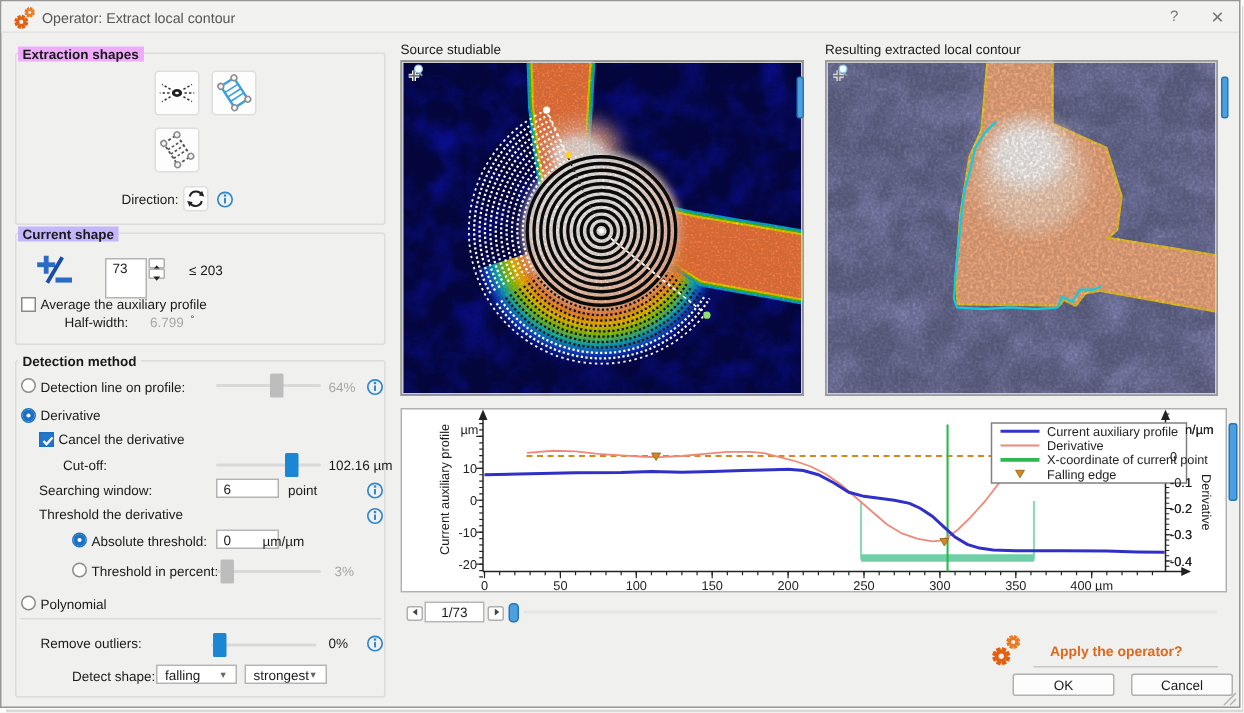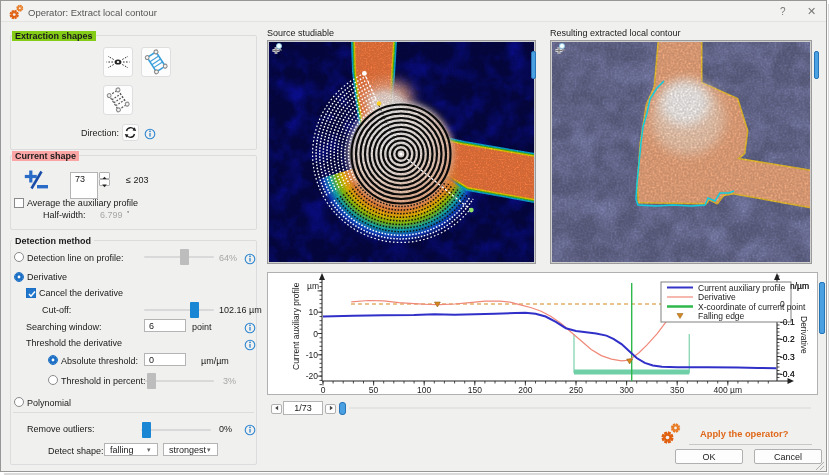--- a/index.html
+++ b/index.html
@@ -51,21 +51,21 @@
       </svg></div>
   <div class="t9" style="left:27px;top:6px;color:#555;font-size:9.5px">Operator: Extract local contour</div>
   <div class="t9" style="left:779px;top:5px;color:#777;font-size:10px">?</div>
   <div class="t9" style="left:806px;top:4px;color:#777;font-size:11px">✕</div>
 
   <div class="gb" style="left:9px;top:34px;width:247px;height:115px"></div>
   <div class="gb" style="left:9px;top:154px;width:247px;height:75px"></div>
   <div class="gb" style="left:9px;top:239px;width:247px;height:225px"></div>
   <div style="position:absolute;left:12px;top:411px;width:241px;border-top:1px solid #dcdcdc"></div>
 
-  <div class="b9" style="left:11px;top:30px;background:#84cc16;padding:0 3px">Extraction shapes</div>
+  <div class="b9" style="left:11px;top:30px;background:#f0abfc;padding:0 3px">Extraction shapes</div>
   <div class="iconbtn" style="left:102px;top:46px">
       <svg width="24" height="20" viewBox="0 0 24 20">
         <g stroke="#333" stroke-width="1" stroke-dasharray="1.6 1.4" fill="none">
           <line x1="16.3" y1="7.5" x2="22.0" y2="4.3"></line>
           <line x1="17.0" y1="10.0" x2="23.5" y2="10.0"></line>
           <line x1="16.3" y1="12.5" x2="22.0" y2="15.8"></line>
           <line x1="7.7" y1="12.5" x2="2.0" y2="15.8"></line>
           <line x1="7.0" y1="10.0" x2="0.5" y2="10.0"></line>
           <line x1="7.7" y1="7.5" x2="2.0" y2="4.2"></line>
         </g>
@@ -119,21 +119,21 @@
         <polygon points="10.7,1.2 12.2,5 8.6,4.4" fill="#222"></polygon>
         <polygon points="2.3,11.8 0.8,8 4.4,8.6" fill="#222"></polygon>
       </svg>
     </div>
   <div class="info" style="left:143px;top:125px"><svg width="12" height="12" viewBox="0 0 12 12">
         <circle cx="6" cy="6" r="4.8" fill="none" stroke="#2e86d0" stroke-width="1.1"></circle>
         <rect x="5.35" y="5" width="1.3" height="3.6" fill="#2e86d0"></rect>
         <rect x="5.2" y="2.6" width="1.6" height="1.5" fill="#2e86d0"></rect>
       </svg></div>
 
-  <div class="b9" style="left:11px;top:150px;background:#fca5a5;padding:0 3px">Current shape</div>
+  <div class="b9" style="left:11px;top:150px;background:#c4b5fd;padding:0 3px">Current shape</div>
   <div style="position:absolute;left:23px;top:168px"><svg width="26" height="22" viewBox="0 0 26 22">
         <rect x="5.2" y="1.5" width="3.2" height="12" fill="#2a6bc8"></rect>
         <rect x="0.8" y="5.9" width="12" height="3.2" fill="#2a6bc8"></rect>
         <line x1="17.5" y1="2.5" x2="7.5" y2="19.5" stroke="#1a4da8" stroke-width="2.6"></line>
         <rect x="13" y="16" width="11" height="3.4" fill="#2a6bc8"></rect>
       </svg></div>
   <div class="input" style="left:69px;top:171px;width:28px;height:27px">73</div>
   <div class="btn" style="left:98px;top:171px;width:11px;height:7px;border-radius:1px"><svg width="9" height="5" viewBox="0 0 9 5">
         <polygon points="4.5,0.8 2.2,3.6 6.8,3.6" fill="#222"></polygon>
       </svg></div>
@@ -180,21 +180,21 @@
       </svg></div>
   <div class="t9" style="left:25px;top:337px">Threshold the derivative</div>
   <div class="info" style="left:243px;top:336px"><svg width="12" height="12" viewBox="0 0 12 12">
         <circle cx="6" cy="6" r="4.8" fill="none" stroke="#2e86d0" stroke-width="1.1"></circle>
         <rect x="5.35" y="5" width="1.3" height="3.6" fill="#2e86d0"></rect>
         <rect x="5.2" y="2.6" width="1.6" height="1.5" fill="#2e86d0"></rect>
       </svg></div>
   <div class="radio sel" style="left:47px;top:354px"></div>
   <div class="t9" style="left:60px;top:355px">Absolute threshold:</div>
   <div class="input" style="left:143px;top:352px;width:42px;height:13px">0</div>
-  <div class="t9" style="left:200px;top:355px">µm/µm</div>
+  <div class="t9" style="left:174px;top:355px">µm/µm</div>
   <div class="radio" style="left:47px;top:374px"></div>
   <div class="t9" style="left:60px;top:375px">Threshold in percent:</div>
   <div class="track" style="left:143px;top:379px;width:70px"></div>
     <div class="thumb" style="left:146px;top:372px;background:#bdbdbd"></div>
   <div class="t9 grey" style="left:222px;top:375px">3%</div>
   <div class="radio" style="left:13px;top:396px"></div>
   <div class="t9" style="left:26px;top:397px">Polynomial</div>
   <div class="t9" style="left:26px;top:423px">Remove outliers:</div>
   <div class="track" style="left:140px;top:428px;width:70px"></div>
     <div class="thumb" style="left:141px;top:421px;background:#1b87d4"></div>

